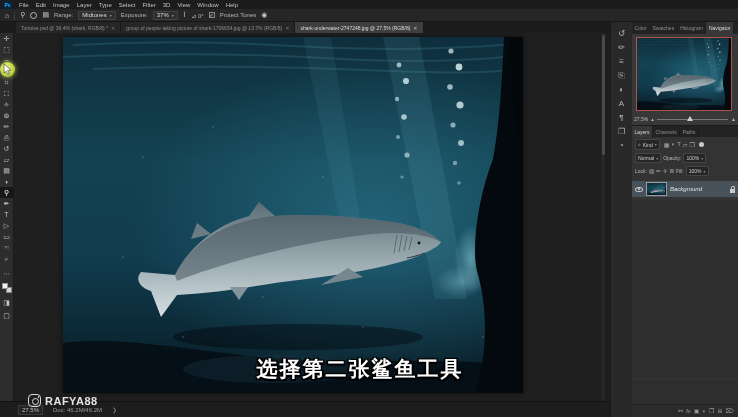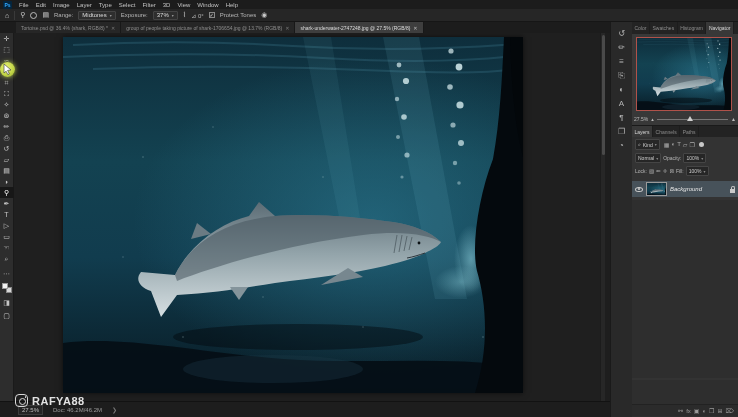--- a/index.html
+++ b/index.html
@@ -80,21 +80,21 @@
   .vscrollbar .thumb { position:absolute; left:1px; top:2px; width:3px; height:120px; background:#4a4a4a; border-radius:2px; }
   .photo { position:absolute; left:49px; top:4px; width:460px; height:356px; box-shadow:0 0 6px rgba(0,0,0,.6); }
   .photo svg { display:block; }
   .caption {
     position:absolute; left:160px; top:355px; width:400px; text-align:center;
     font-size:21px; font-weight:bold; color:#ffffff; letter-spacing:2px; z-index:70;
     text-shadow:-1.5px -1.5px 0 #000, 1.5px -1.5px 0 #000, -1.5px 1.5px 0 #000, 1.5px 1.5px 0 #000, 0 0 3px #000;
     white-space:nowrap;
   }
   .watermark {
-    position:absolute; left:15px; top:394px; display:flex; align-items:center; gap:4px;
+    position:absolute; left:28px; top:394px; display:flex; align-items:center; gap:4px;
     z-index:75; color:#e2e2e2; font-size:11px; font-weight:bold; letter-spacing:.5px;
   }
   .ig-icon { position:relative; width:13px; height:13px; border:1.6px solid #d8d8d8; border-radius:4px; }
   .ig-icon::before { content:""; position:absolute; left:2.5px; top:2.5px; width:5px; height:5px; border:1.4px solid #d8d8d8; border-radius:50%; }
   .ig-icon::after { content:""; position:absolute; right:1px; top:1px; width:1.5px; height:1.5px; background:#d8d8d8; border-radius:50%; }
   .statusbar {
     position:absolute; left:0; top:401px; width:610px; height:16px;
     background:#1d1d1d; border-top:1px solid #121212; display:flex; align-items:center;
     gap:10px; font-size:6px; color:#9a9a9a; padding-left:18px; z-index:10;
   }
@@ -355,20 +355,21 @@
               <circle cx="420" cy="300" r="0.8"></circle>
           </g>
         </g>
       </svg>
     </div>
     <div class="vscrollbar">
         <div class="thumb"></div>
       </div>
   </div>
 
+  <div class="caption">选择第二张鲨鱼工具</div>
 
   <div class="watermark">
     <span class="ig-icon"></span>
     <span>RAFYA88</span>
   </div>
 
   <div class="statusbar">
     <span class="status-zoom">27.5%</span>
     <span>Doc: 46.2M/46.2M</span>
     <span class="status-chevron">❯</span>

